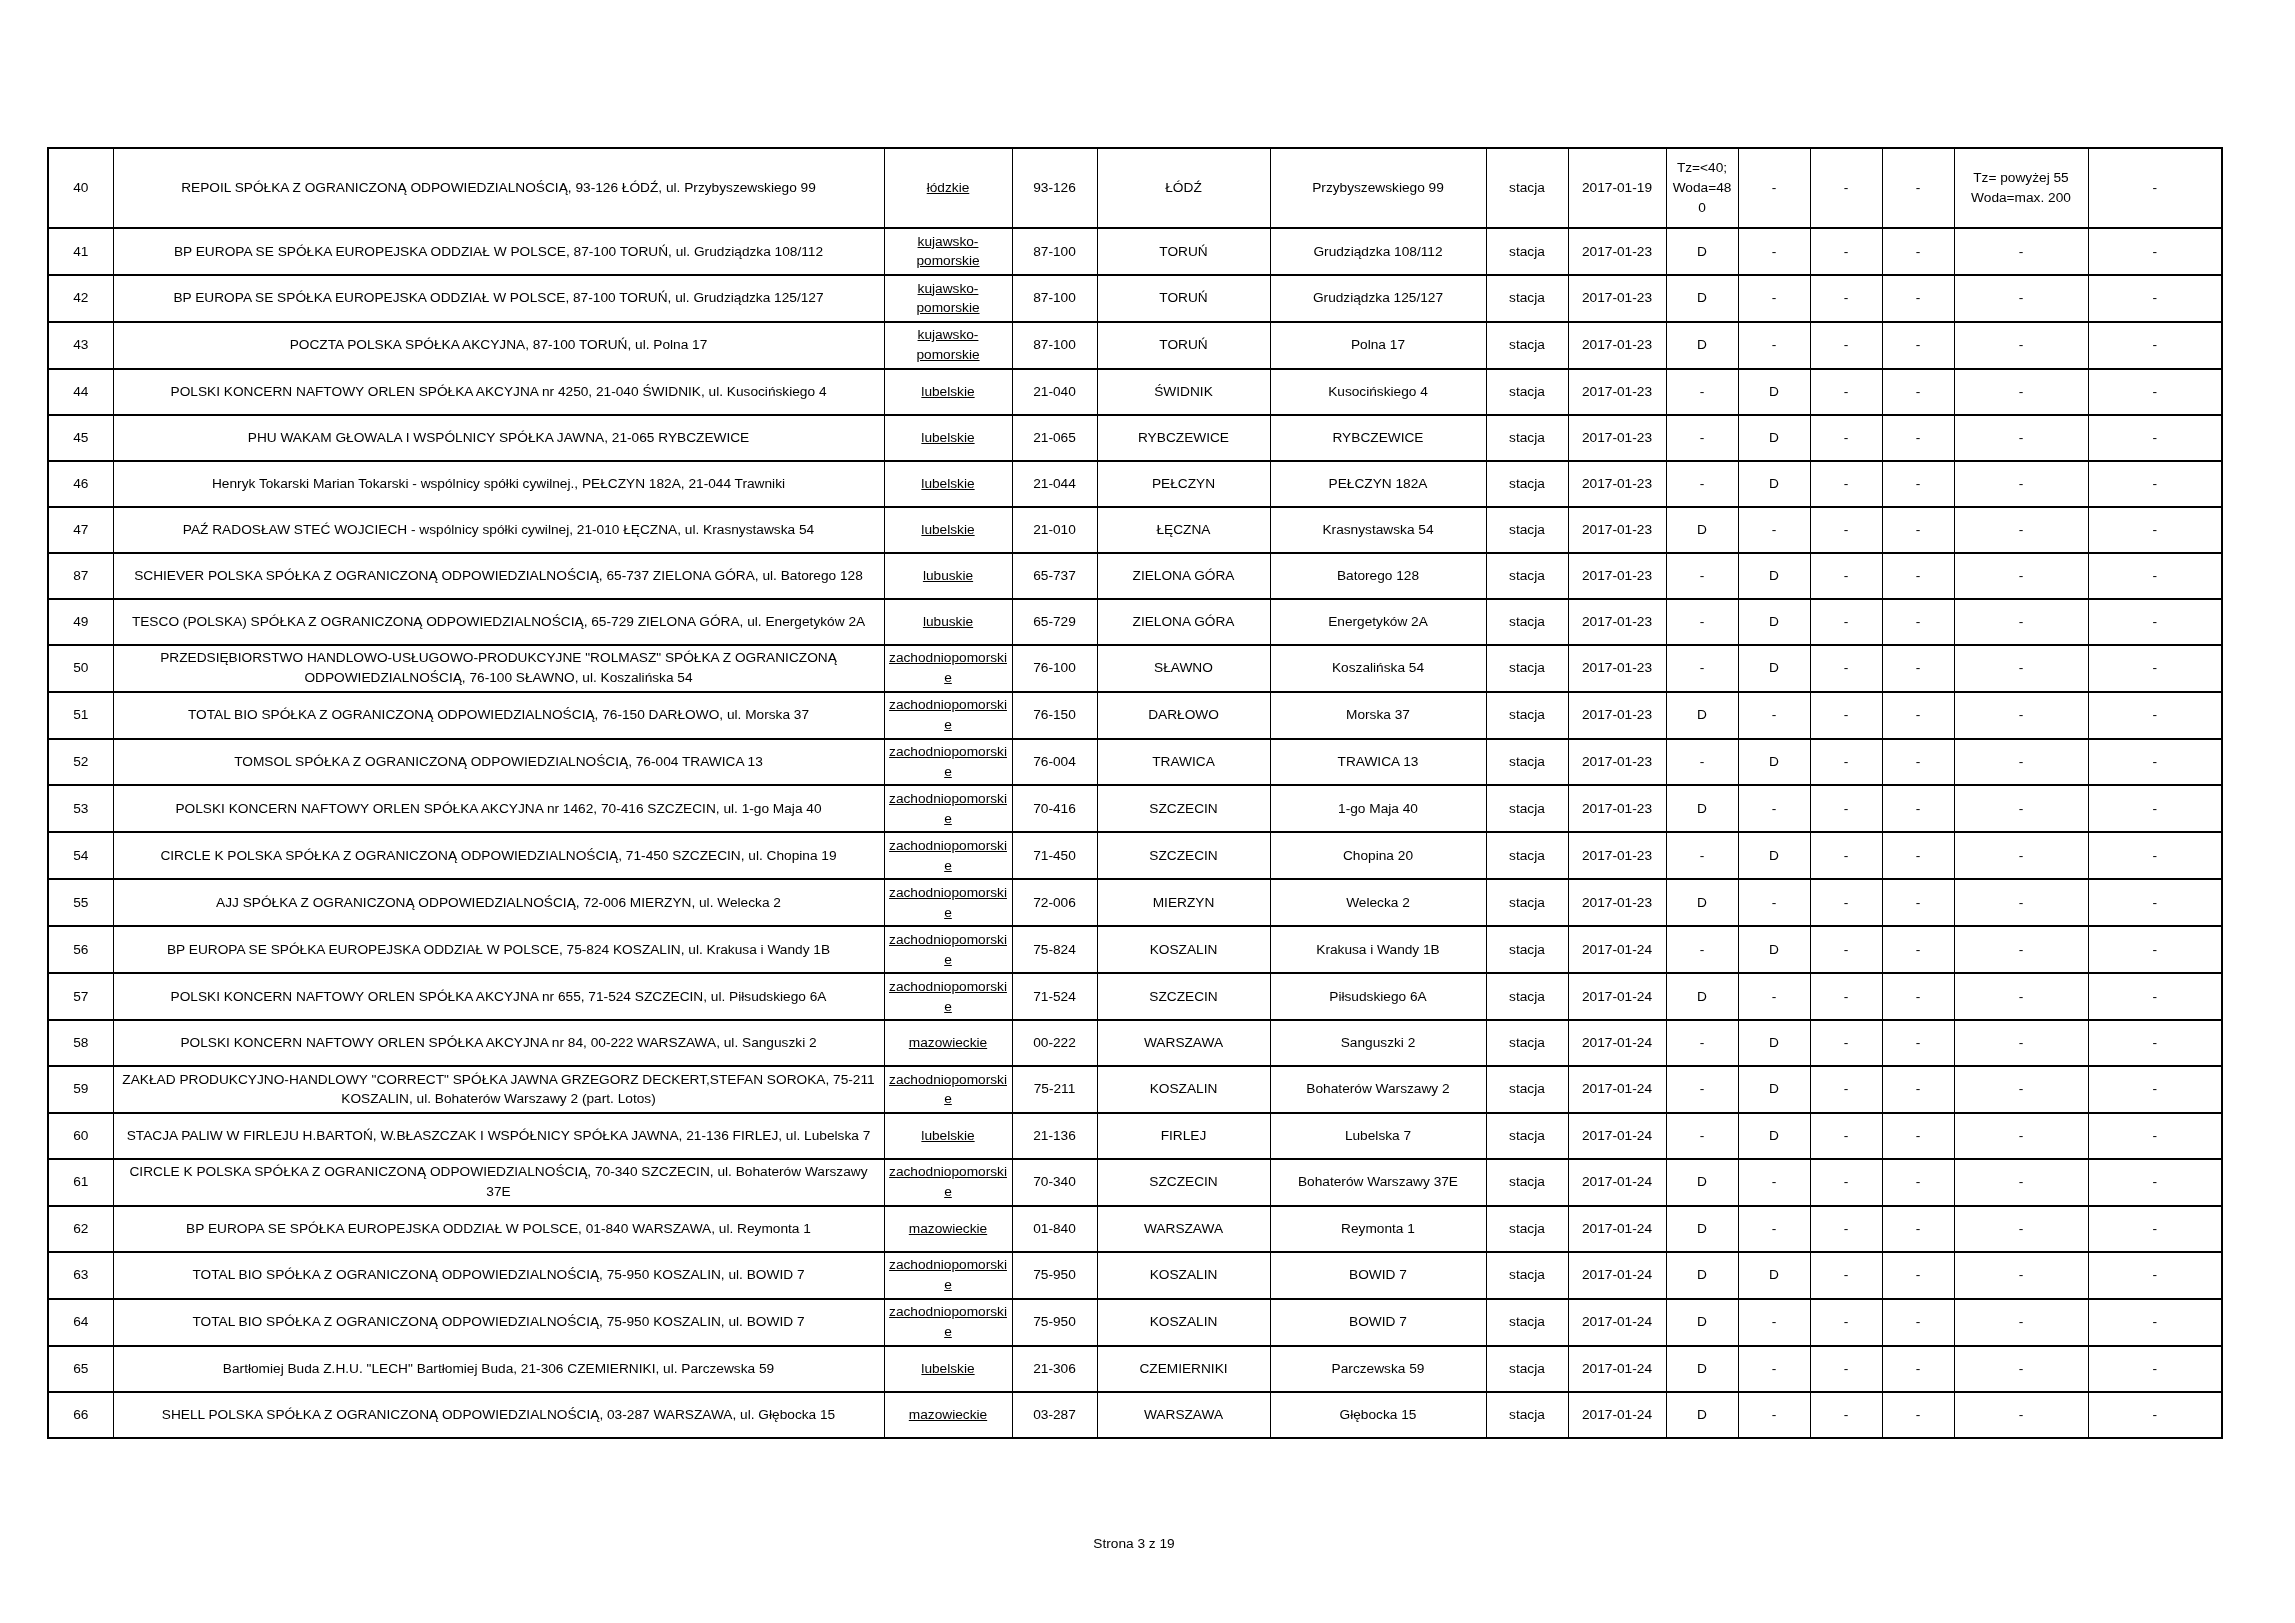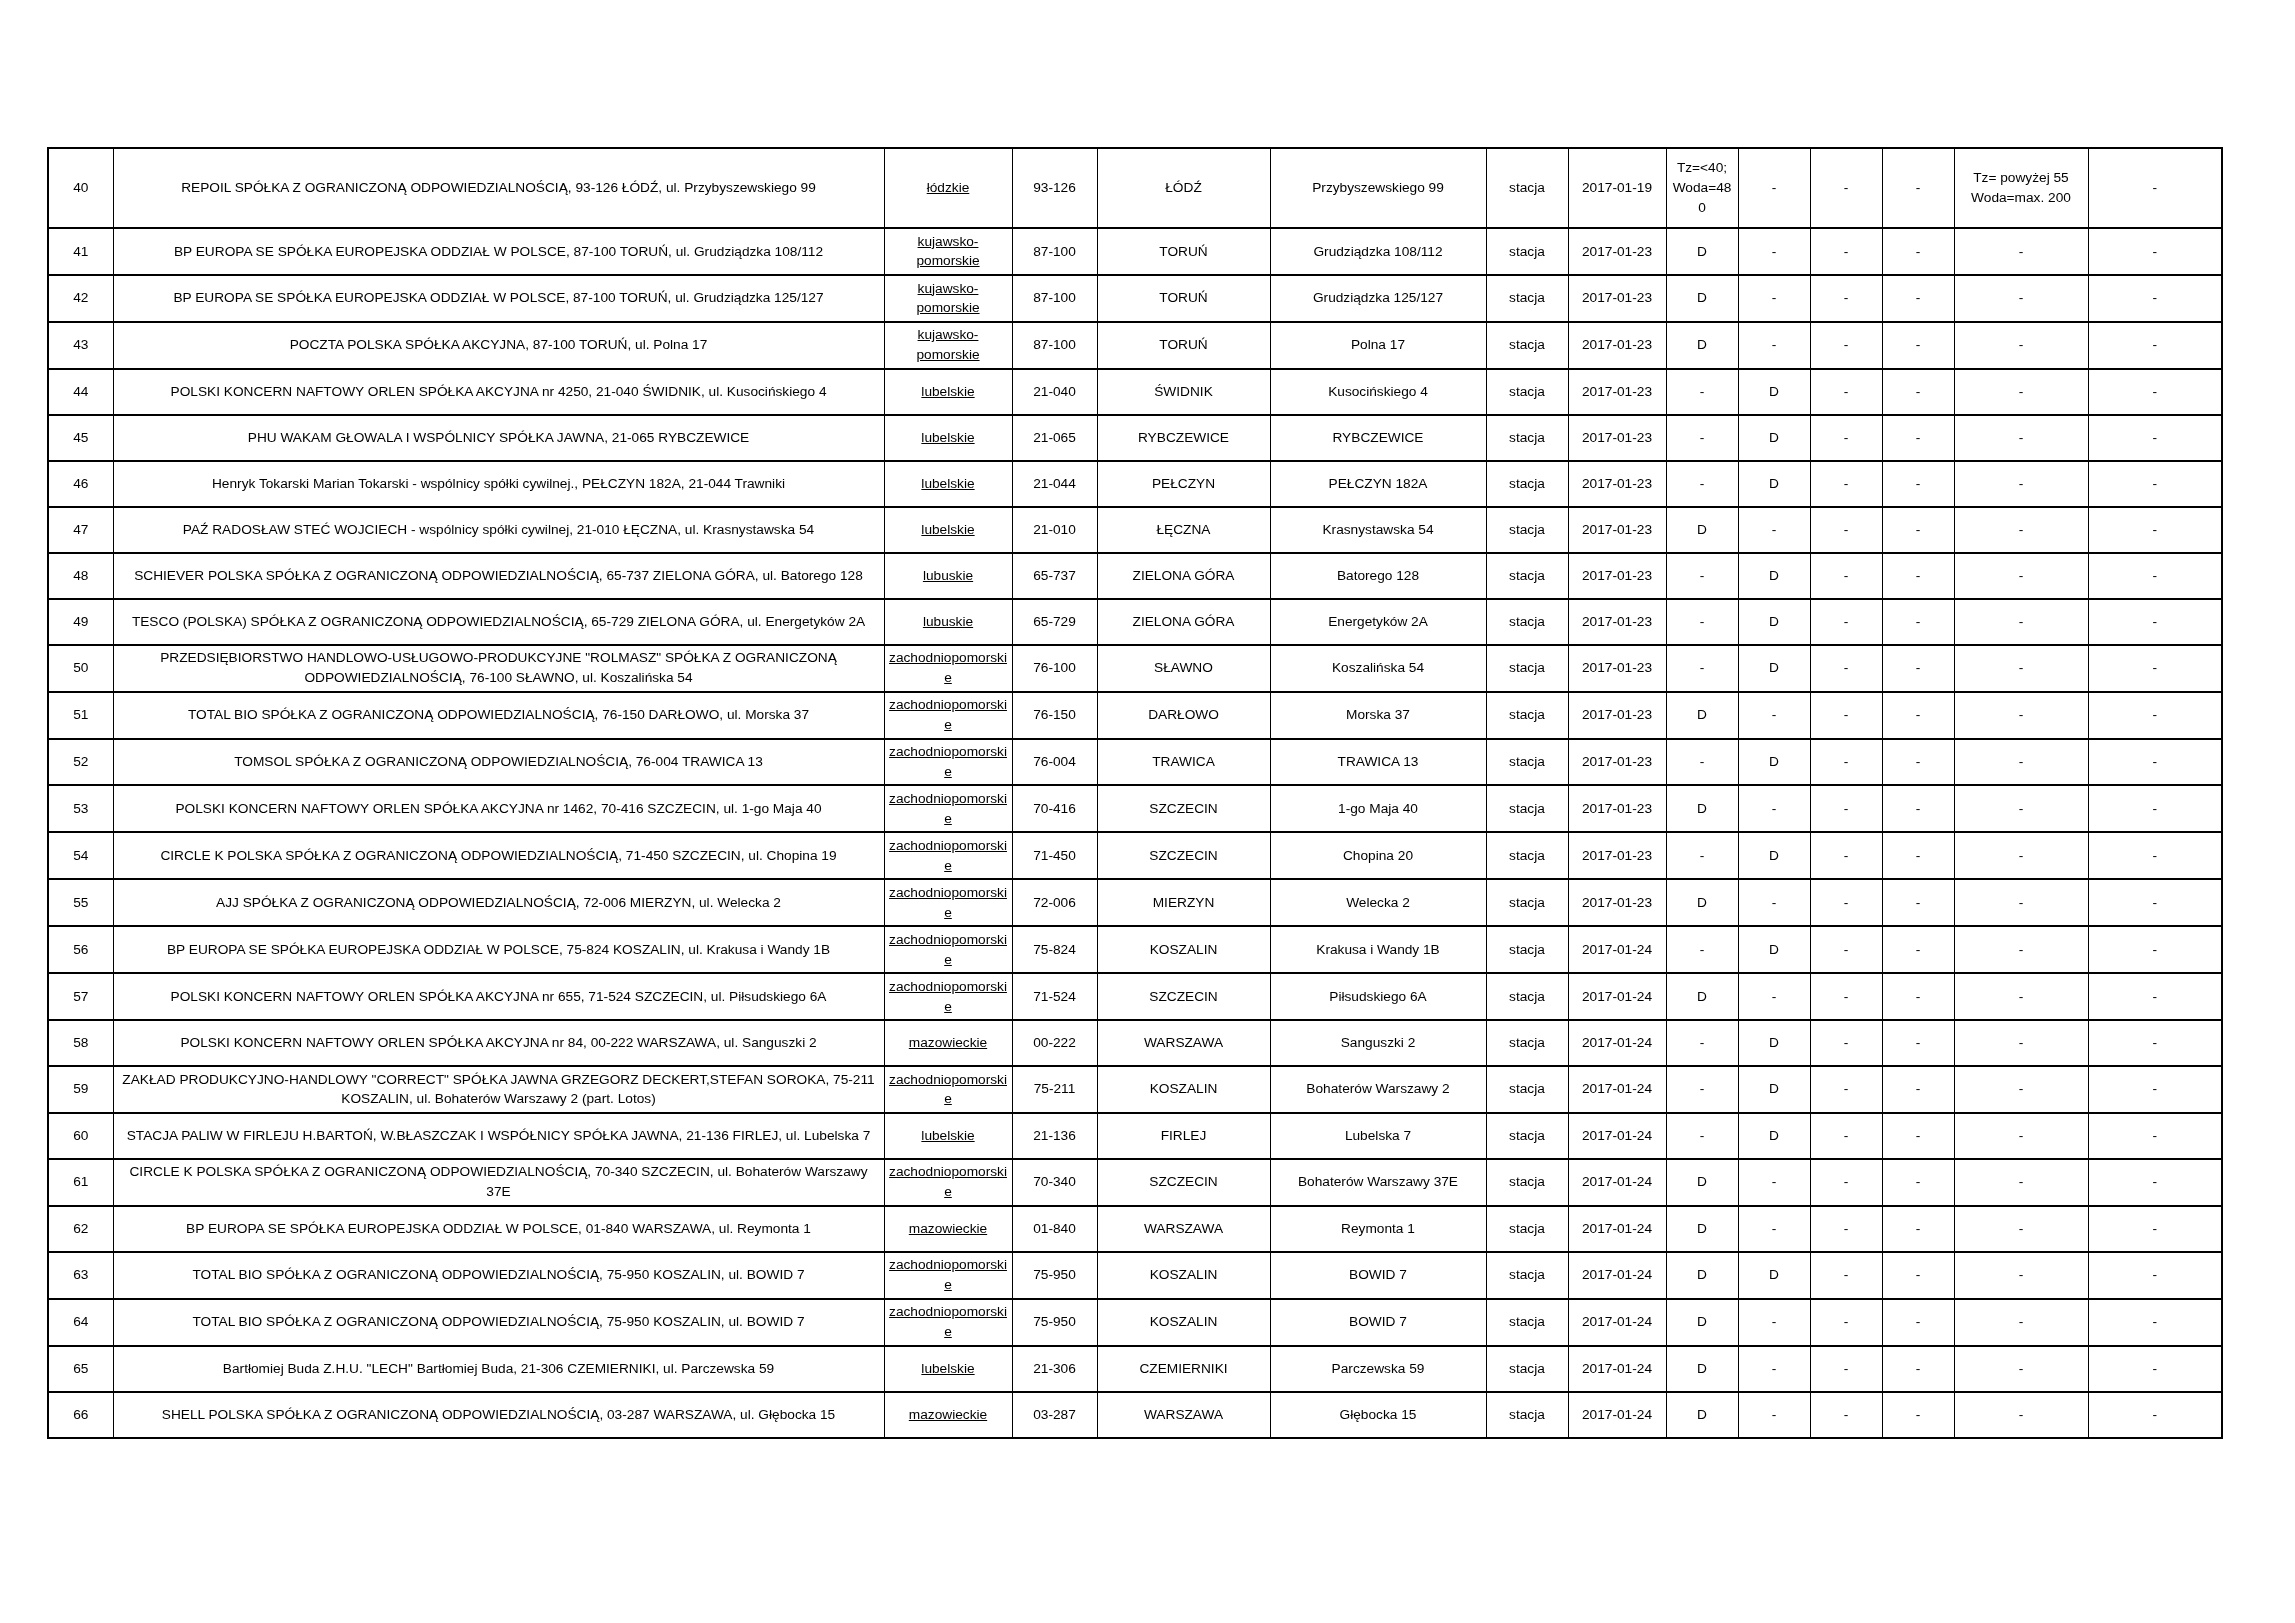--- a/index.html
+++ b/index.html
@@ -198,21 +198,21 @@
       <td class="c-type">stacja</td>
       <td class="c-date">2017-01-23</td>
       <td class="c-mark">D</td>
       <td class="c-mark">-</td>
       <td class="c-mark">-</td>
       <td class="c-mark">-</td>
       <td class="c-mark">-</td>
       <td class="c-mark">-</td>
     </tr>
         <tr>
-      <td class="c-no">48</td>
+      <td class="c-no">87</td>
       <td class="c-name">SCHIEVER POLSKA SPÓŁKA Z OGRANICZONĄ ODPOWIEDZIALNOŚCIĄ, 65-737 ZIELONA GÓRA, ul. Batorego 128</td>
       <td class="c-region">lubuskie</td>
       <td class="c-postal">65-737</td>
       <td class="c-city">ZIELONA GÓRA</td>
       <td class="c-street">Batorego 128</td>
       <td class="c-type">stacja</td>
       <td class="c-date">2017-01-23</td>
       <td class="c-mark">-</td>
       <td class="c-mark">D</td>
       <td class="c-mark">-</td>
@@ -504,15 +504,16 @@
       <td class="c-mark">D</td>
       <td class="c-mark">-</td>
       <td class="c-mark">-</td>
       <td class="c-mark">-</td>
       <td class="c-mark">-</td>
       <td class="c-mark">-</td>
     </tr>
       </tbody>
   </table>
 
+  <div class="footer">Strona 3 z 19</div>
 
 </div>
 
 
 </body></html>

